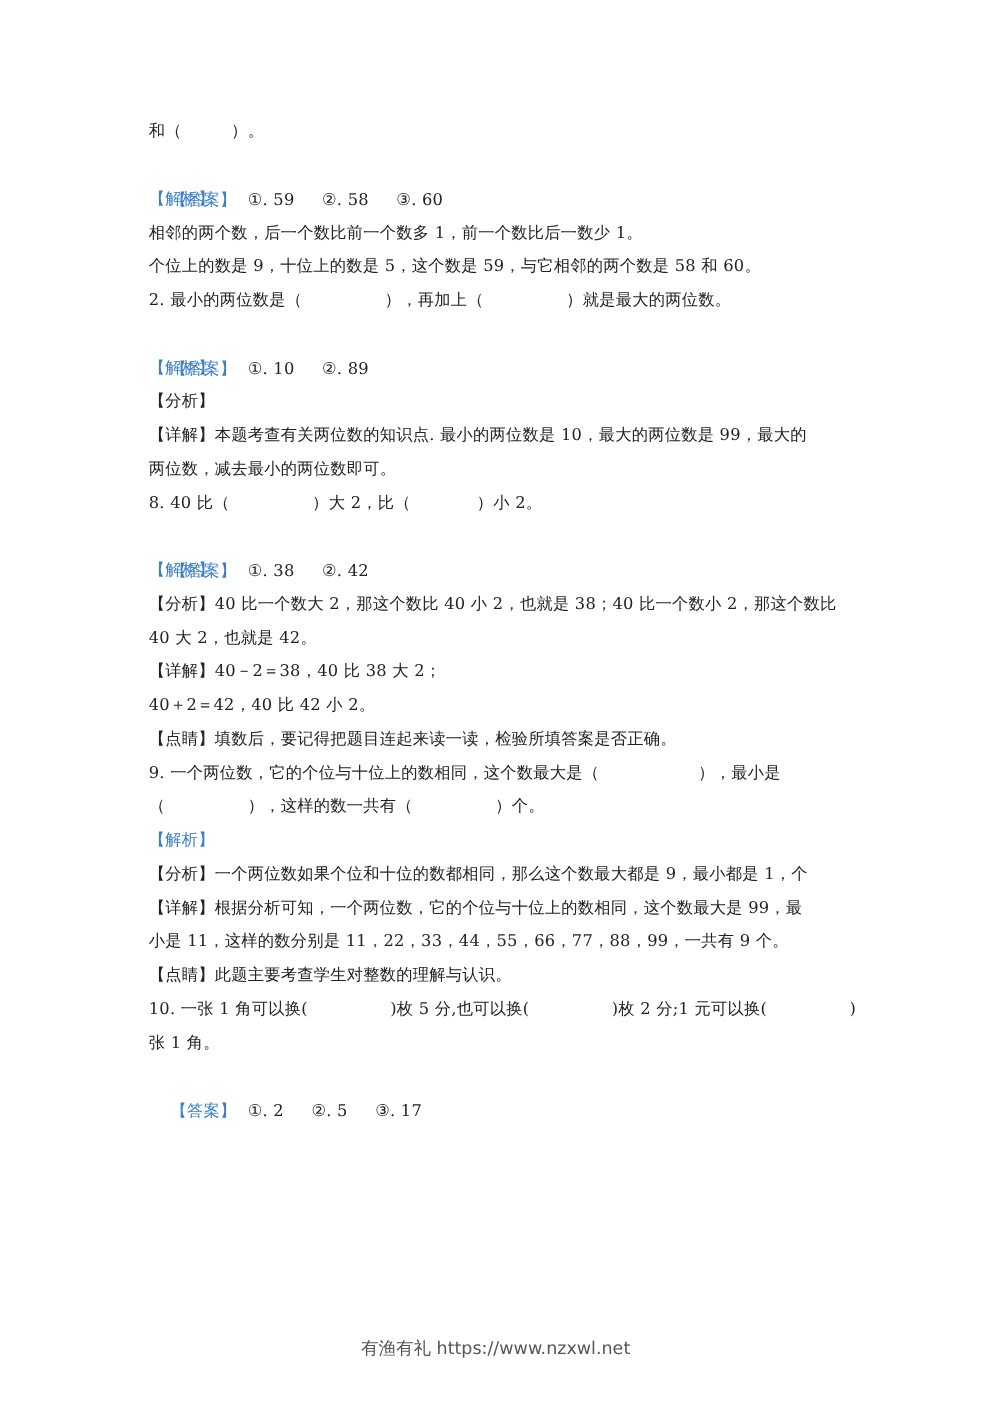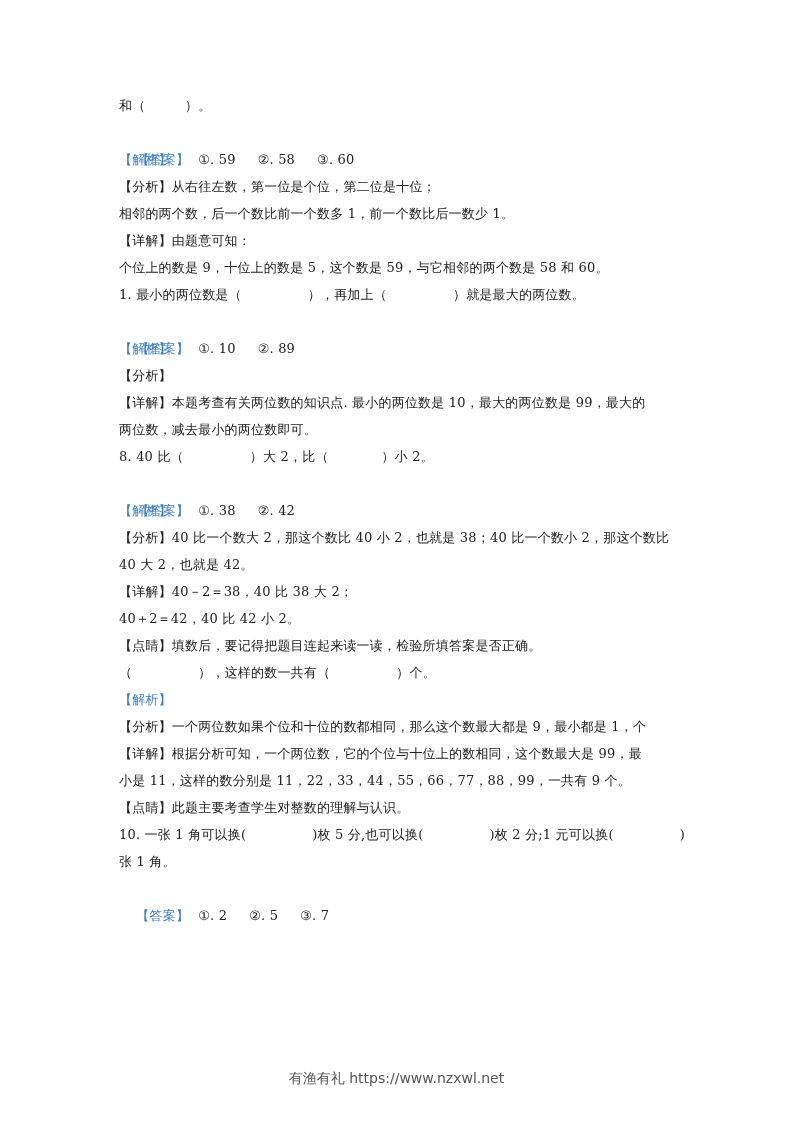--- a/index.html
+++ b/index.html
@@ -56,52 +56,51 @@
 </head>
 <body>
 
 <div class="page">
 
   <div class="line">和（　　　）。</div>
   <div class="line answers">
     <span class="label blue">【答案】</span><span class="ans">①. 59</span><span class="ans">②. 58</span><span class="ans">③. 60</span>
   </div>
   <div class="line"><span class="label blue">【解析】</span></div>
-  <div class="line"><span class="label">【分析】</span><span>从右往左数，第一位是个位，第二位是十位；</span></div>
   <div class="line">相邻的两个数，后一个数比前一个数多 1，前一个数比后一数少 1。</div>
-  <div class="line"><span class="label">【详解】</span><span>由题意可知：</span></div>
   <div class="line">个位上的数是 9，十位上的数是 5，这个数是 59，与它相邻的两个数是 58 和 60。</div>
 
-  <div class="line">1. 最小的两位数是（　　　　　），再加上（　　　　　）就是最大的两位数。</div>
+  <div class="line">2. 最小的两位数是（　　　　　），再加上（　　　　　）就是最大的两位数。</div>
   <div class="line answers">
     <span class="label blue">【答案】</span><span class="ans">①. 10</span><span class="ans">②. 89</span>
   </div>
   <div class="line"><span class="label blue">【解析】</span></div>
   <div class="line"><span class="label">【分析】</span></div>
   <div class="line"><span class="label">【详解】</span><span>本题考查有关两位数的知识点. 最小的两位数是 10，最大的两位数是 99，最大的</span></div>
   <div class="line">两位数，减去最小的两位数即可。</div>
 
   <div class="line">8. 40 比（　　　　　）大 2，比（　　　　）小 2。</div>
   <div class="line answers">
     <span class="label blue">【答案】</span><span class="ans">①. 38</span><span class="ans">②. 42</span>
   </div>
   <div class="line"><span class="label blue">【解析】</span></div>
   <div class="line"><span class="label">【分析】</span><span>40 比一个数大 2，那这个数比 40 小 2，也就是 38；40 比一个数小 2，那这个数比</span></div>
   <div class="line">40 大 2，也就是 42。</div>
   <div class="line"><span class="label">【详解】</span><span>40－2＝38，40 比 38 大 2；</span></div>
   <div class="line">40＋2＝42，40 比 42 小 2。</div>
   <div class="line"><span class="label">【点睛】</span><span>填数后，要记得把题目连起来读一读，检验所填答案是否正确。</span></div>
 
+  <div class="line">9. 一个两位数，它的个位与十位上的数相同，这个数最大是（　　　　　　），最小是</div>
   <div class="line">（　　　　　），这样的数一共有（　　　　　）个。</div>
   <div class="line"><span class="label blue">【解析】</span></div>
   <div class="line"><span class="label">【分析】</span><span>一个两位数如果个位和十位的数都相同，那么这个数最大都是 9，最小都是 1，个</span></div>
   <div class="line"><span class="label">【详解】</span><span>根据分析可知，一个两位数，它的个位与十位上的数相同，这个数最大是 99，最</span></div>
   <div class="line">小是 11，这样的数分别是 11，22，33，44，55，66，77，88，99，一共有 9 个。</div>
   <div class="line"><span class="label">【点睛】</span><span>此题主要考查学生对整数的理解与认识。</span></div>
 
   <div class="line">10. 一张 1 角可以换(　　　　　)枚 5 分,也可以换(　　　　　)枚 2 分;1 元可以换(　　　　　)</div>
   <div class="line">张 1 角。</div>
   <div class="line answers">
-    <span class="label blue">【答案】</span><span class="ans">①. 2</span><span class="ans">②. 5</span><span class="ans">③. 7</span>
+    <span class="label blue">【答案】</span><span class="ans">①. 2</span><span class="ans">②. 5</span><span class="ans">③. 17</span>
   </div>
 </div>
 
 <div class="footer">有渔有礼 https://www.nzxwl.net</div>
 
 </body></html>

